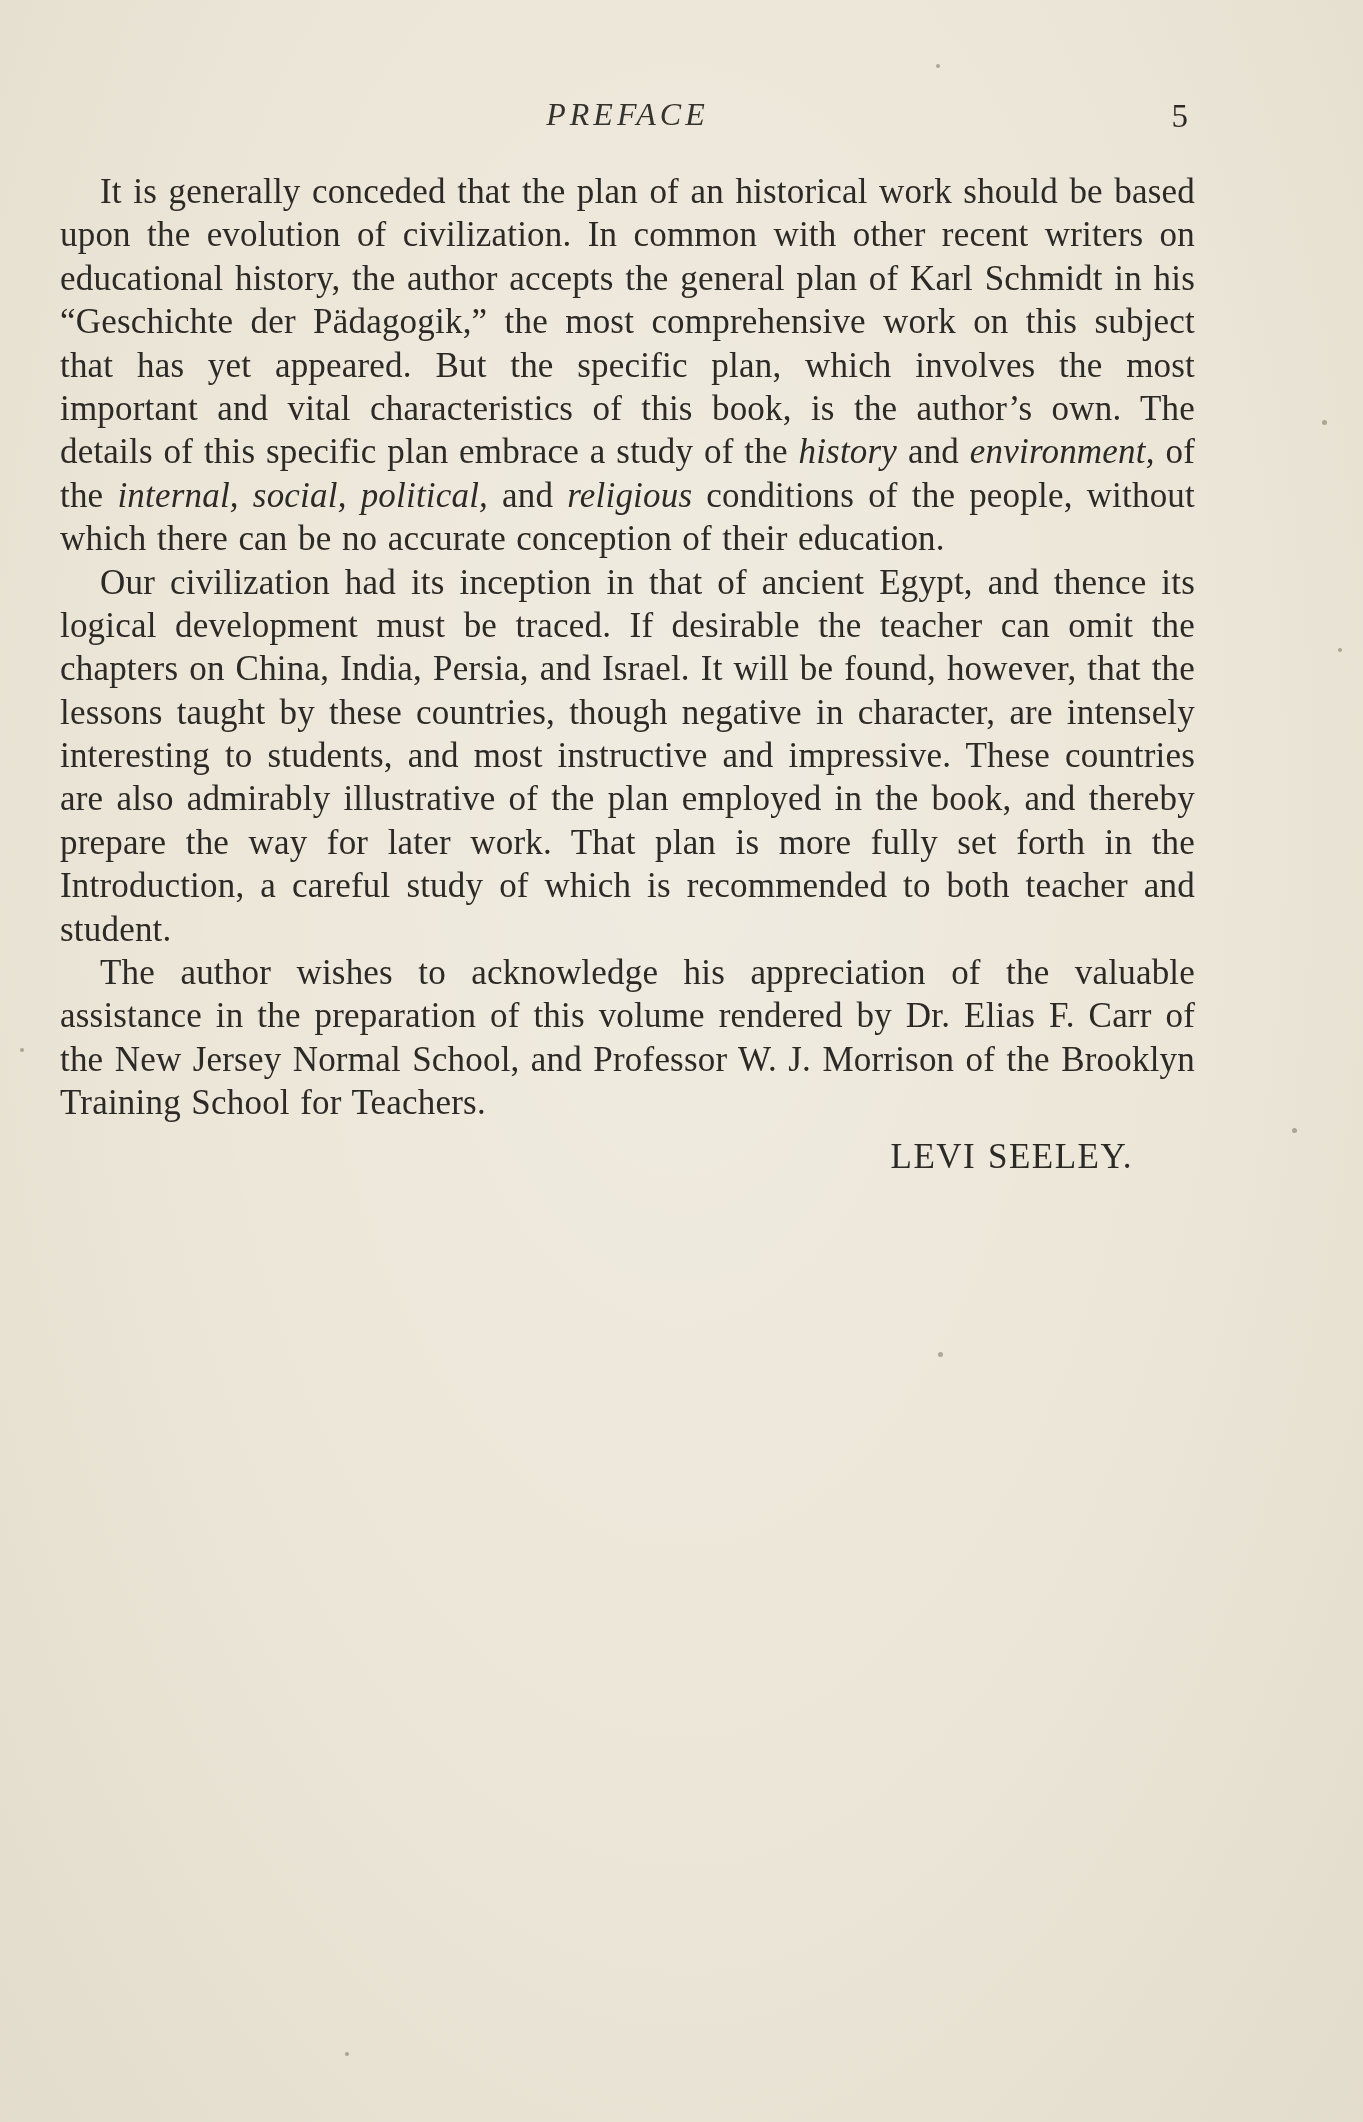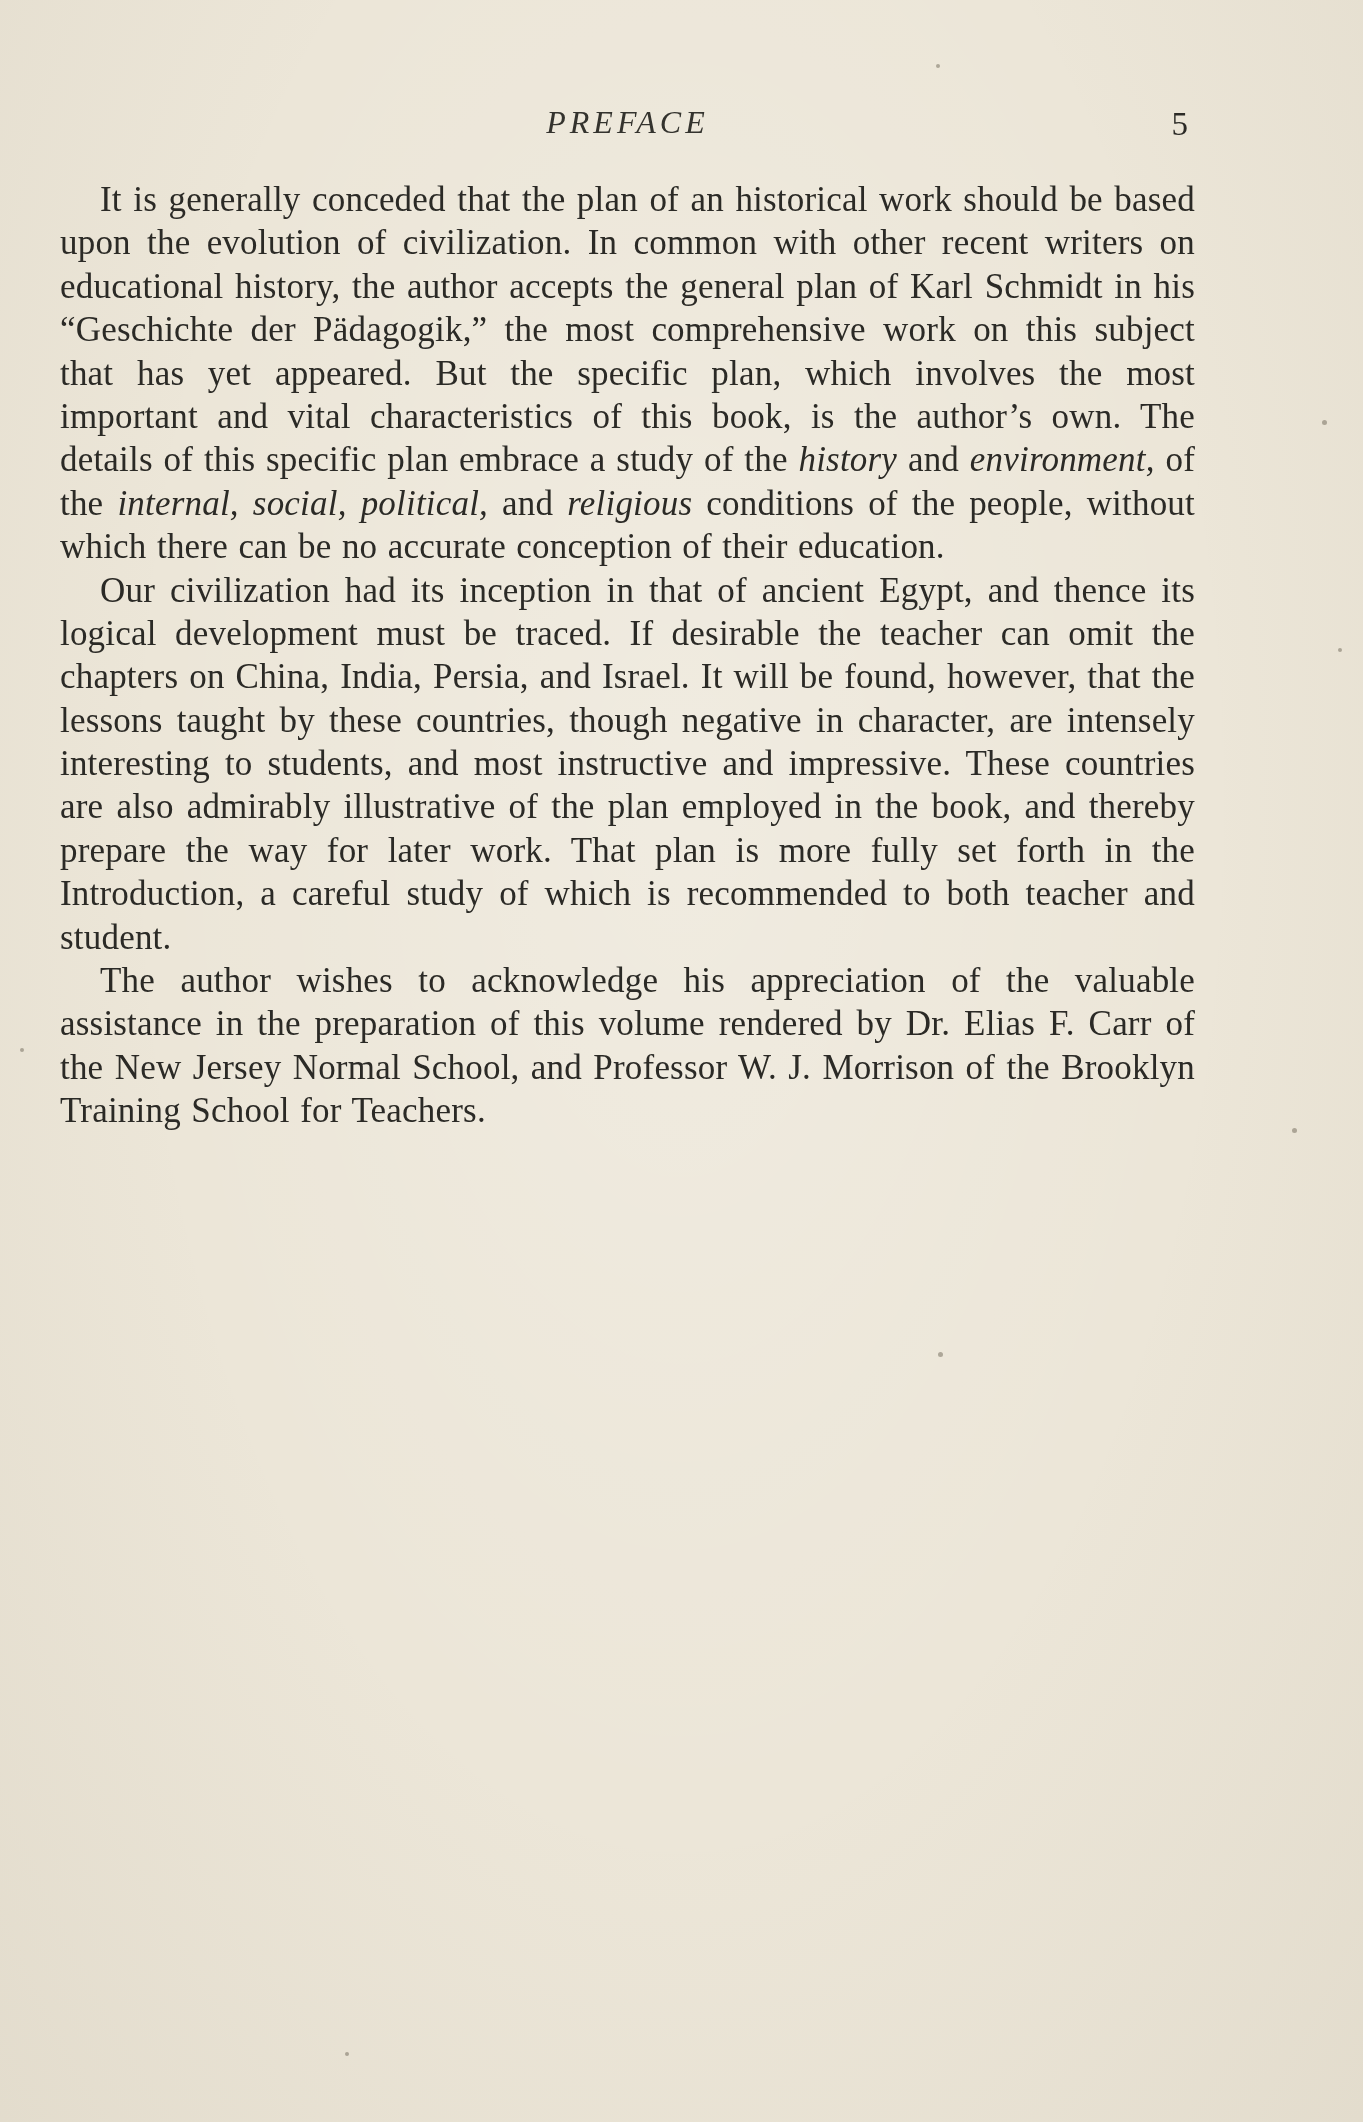--- a/index.html
+++ b/index.html
@@ -17,21 +17,20 @@
   }
   .page{
     position:absolute;inset:0;
     background:radial-gradient(ellipse at 50% 38%, rgba(255,255,255,0.22) 0%, rgba(255,255,255,0) 55%, rgba(120,105,75,0.08) 100%);
     padding:96px 0 0 0;
   }
   .content-column{
     position:relative;
     margin-left:60px;
     width:1135px;
-    margin-top:8px;
   }
   .header{
     position:relative;
     height:48px;
     margin-bottom:26px;
   }
   .running-title{
     position:absolute;
     left:0;right:0;
     text-align:center;
@@ -90,20 +89,21 @@
 
     <div class="header">
       <span class="running-title">PREFACE</span>
       <span class="page-number">5</span>
     </div>
 
     <div class="body-text">
       <p class="para"><span>It is generally conceded that the plan of an historical work should be based upon the evolution of civilization.  In common with other recent writers on educational history, the author accepts the general plan of Karl Schmidt in his “Geschichte der Pädagogik,” the most comprehensive work on this subject that has yet appeared.  But the specific plan, which involves the most important and vital characteristics of this book, is the author’s own.  The details of this specific plan embrace a study of the </span><i>history</i><span> and </span><i>environment,</i><span> of the </span><i>internal, social, political,</i><span> and </span><i>religious</i><span> conditions of the people, without which there can be no accurate conception of their education.</span></p>
       <p class="para"><span>Our civilization had its inception in that of ancient Egypt, and thence its logical development must be traced.  If desirable the teacher can omit the chapters on China, India, Persia, and Israel.  It will be found, however, that the lessons taught by these countries, though negative in character, are intensely interesting to students, and most instructive and impressive.  These countries are also admirably illustrative of the plan employed in the book, and thereby prepare the way for later work.  That plan is more fully set forth in the Introduction, a careful study of which is recommended to both teacher and student.</span></p>
       <p class="para"><span>The author wishes to acknowledge his appreciation of the valuable assistance in the preparation of this volume rendered by Dr. Elias F. Carr of the New Jersey Normal School, and Professor W. J. Morrison of the Brooklyn Training School for Teachers.</span></p>
+      <div class="signature">LEVI SEELEY.</div>
     </div>
 
   </div>
 
   <div class="speck s1"></div>
   <div class="speck s2"></div>
   <div class="speck s3"></div>
   <div class="speck s4"></div>
   <div class="speck s5"></div>
   <div class="speck s6"></div>

